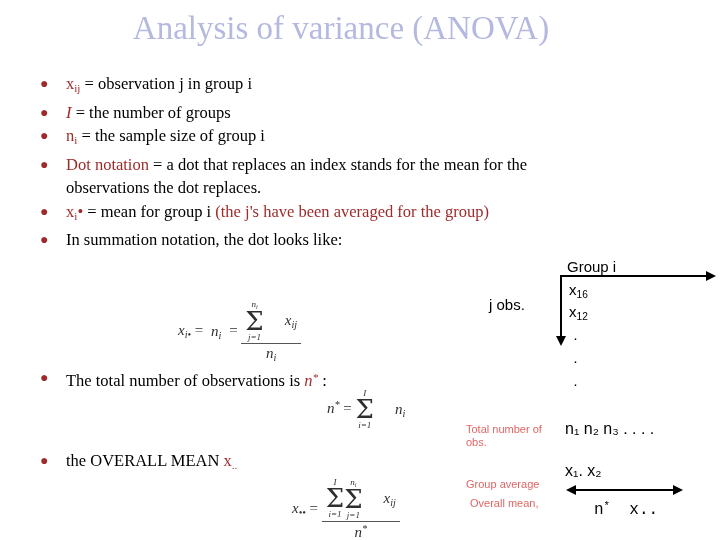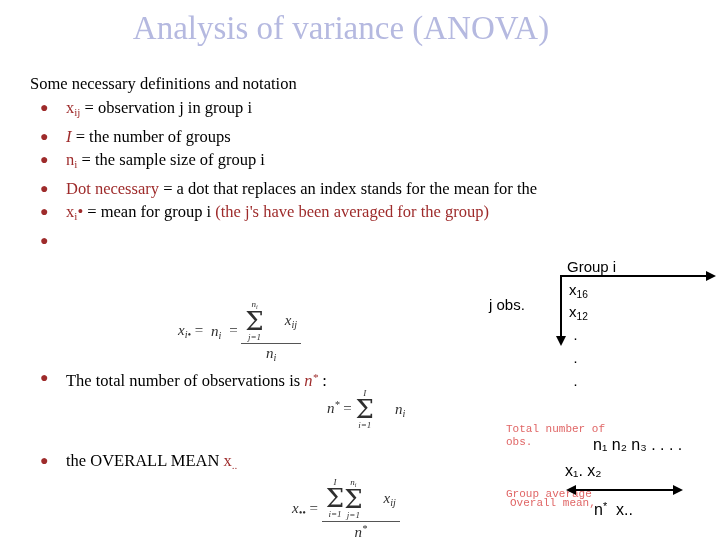--- a/index.html
+++ b/index.html
@@ -167,26 +167,25 @@
     position: absolute;
     font-family: "Liberation Sans", sans-serif;
     font-size: 15px;
     color: #000;
     line-height: 1;
   }
 
   
   .legend-label {
     position: absolute;
-    font-family: Liberation Mono, monospace;
+    font-family: Liberation Sans, sans-serif;
     font-size: 11px;
     line-height: 13px;
     color: #e06666;
     white-space: pre-line;
-    margin-left: 40px;
   }
   .legend-value {
     position: absolute;
     font-family: "Liberation Sans", sans-serif;
     font-size: 16px;
     color: #000;
     white-space: nowrap;
   }
   #legend-arrow-line {
     position: absolute;
@@ -215,49 +214,50 @@
     border-left: 10px solid #000;
   }
 </style>
 </head>
 <body>
 
 <div id="slide-title">Analysis of variance (ANOVA)</div>
 
 <div id="body-block">
 
-  <div class="lead-line">Some necessary definitions and notation</div>
 
   <div class="bullet-row">
     <span class="dot">●</span>
     <span class="red"><span>x</span><sub>ij</sub></span><span> = observation j in group i</span>
   </div>
 
   <div class="bullet-row">
     <span class="dot">●</span>
     <span class="red ital">I</span><span> = the number of groups</span>
   </div>
 
   <div class="bullet-row">
     <span class="dot">●</span>
     <span class="red"><span>n</span><sub>i</sub></span><span> = the sample size of group i</span>
   </div>
 
   <div class="bullet-row">
     <span class="dot">●</span>
-    <span class="red">Dot necessary</span><span> = a dot that replaces an index stands for the mean for the</span>
+    <span class="red">Dot notation</span><span> = a dot that replaces an index stands for the mean for the</span>
+    <div>observations the dot replaces.</div>
   </div>
 
   <div class="bullet-row">
     <span class="dot">●</span>
     <span class="red"><span>x</span><sub>i</sub><span>•</span></span><span> = mean for group i </span><span class="red">(the j's have been averaged for the group)</span>
   </div>
 
   <div class="bullet-row">
     <span class="dot">●</span>
+    <span>In summation notation, the dot looks like:</span>
   </div>
 
 </div>
 
 <div class="eq" style="left:178px; top:300px; font-size:15px;">
   <span><span>x</span><sub>i•</sub></span>
   <span style="font-style:normal;">=</span>
   <span class="frac">
     <span class="den"><span>n</span><sub>i</sub></span>
   </span>
@@ -327,23 +327,23 @@
 
 <div class="cell-val" style="left:569px; top:281px;"><span>x</span><sub>16</sub></div>
 <div class="cell-val" style="left:569px; top:303px;"><span>x</span><sub>12</sub></div>
 
 <div class="vdot" style="left:573px; top:330px;">·</div>
 <div class="vdot" style="left:573px; top:353px;">·</div>
 <div class="vdot" style="left:573px; top:376px;">·</div>
 
 <div class="legend-label" style="left:466px; top:423px;">Total number of
 obs.</div>
-<div class="legend-value" style="left:593px; top:420px;margin-top:16px;">n₁  n₂  n₃ . . . .</div>
-
-<div class="legend-label" style="left:466px; top:488px;">Group average</div>
+<div class="legend-value" style="left:565px; top:420px;">n₁  n₂  n₃ . . . .</div>
+
+<div class="legend-label" style="left:466px; top:478px;">Group average</div>
 <div class="legend-value" style="left:565px; top:462px;">x₁. x₂</div>
 
 <div id="legend-arrow-line"></div>
 <div id="legend-arrow-left"></div>
 <div id="legend-arrow-right"></div>
 
 <div class="legend-label" style="left:470px; top:497px;">Overall mean,</div>
-<div class="legend-value" style="left:594px; top:500px;"><span>n</span><sup>*</sup>&nbsp;&nbsp;<span>x..</span></div>
+<div class="legend-value" style="left:594px; top:500px;font-family:Liberation Mono, monospace;"><span>n</span><sup>*</sup>&nbsp;&nbsp;<span>x..</span></div>
 
 </body></html>

